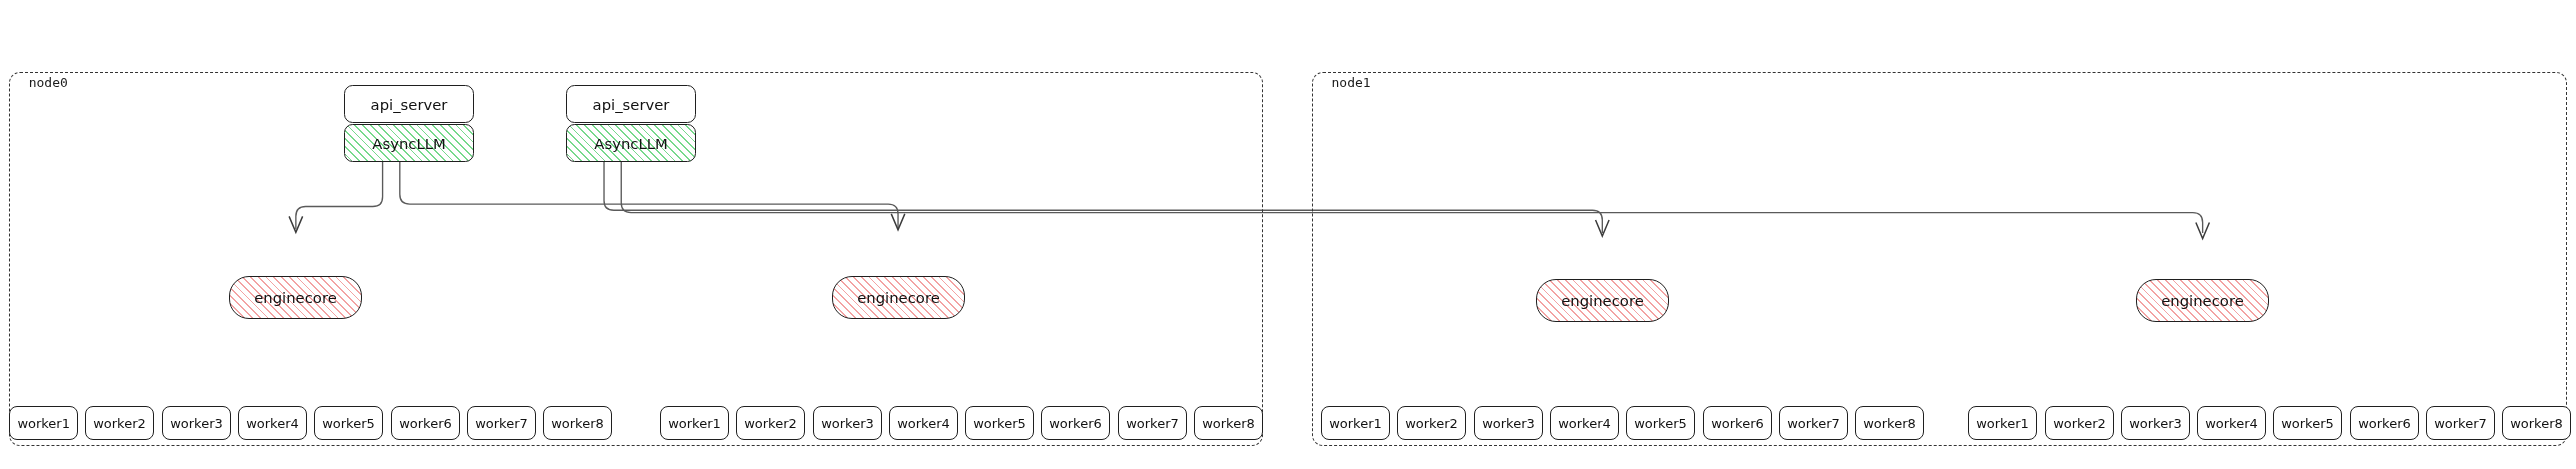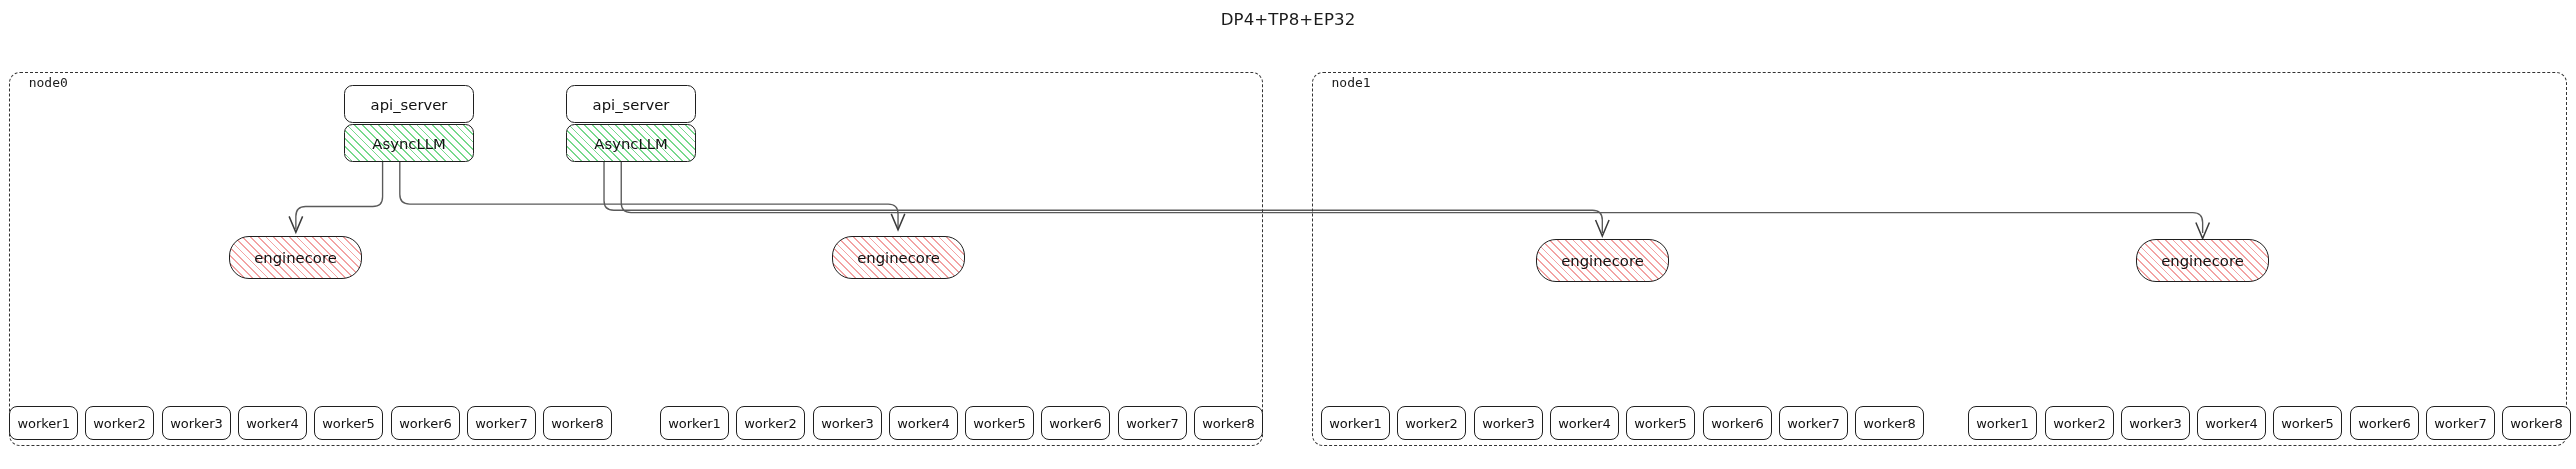--- a/index.html
+++ b/index.html
@@ -92,20 +92,21 @@
   .nbox.enginecore {
     border-radius: 20px;
     background-color: #ffffff;
     background-image: repeating-linear-gradient(
       45deg,
       rgba(255,255,255,0) 0px,
       rgba(255,255,255,0) 4.3px,
       #f3a3a3 4.3px,
       #f3a3a3 5.5px
     );
+    margin-top: 40px;
   }
 
   
   .nbox.worker {
     border-width: 1.8px;
     border-radius: 8px;
     font-size: 13px;
     background: #ffffff;
   }
 
@@ -126,21 +127,20 @@
   #edges path.arrowhead {
     stroke: #3b3b3b;
     stroke-width: 2.4;
   }
 </style>
 </head>
 <body>
 
 <div id="canvas">
 
-  <div id="diagram-title">DP4+TP8+EP32</div>
 
   <svg id="edges" viewBox="0 0 4188 763" preserveAspectRatio="none">
       <path d="M 622 263 L 622 320 Q 622 336 606 336 L 497 336 Q 481 336 481 352 L 481 373"></path>
       <path d="M 650 263 L 650 316 Q 650 332 666 332 L 1444 332 Q 1460 332 1460 348 L 1460 373"></path>
       <path d="M 982 263 L 982 326 Q 982 342 998 342 L 2589 342 Q 2605 342 2605 358 L 2605 379"></path>
       <path d="M 1010 263 L 1010 330 Q 1010 346 1026 346 L 3565 346 Q 3581 346 3581 362 L 3581 379"></path>
       <path d="M 470 352 L 481 378 L 492 352" class="arrowhead"></path>
       <path d="M 1449 348 L 1460 374 L 1471 348" class="arrowhead"></path>
       <path d="M 2594 358 L 2605 384 L 2616 358" class="arrowhead"></path>
       <path d="M 3570 362 L 3581 388 L 3592 362" class="arrowhead"></path>

